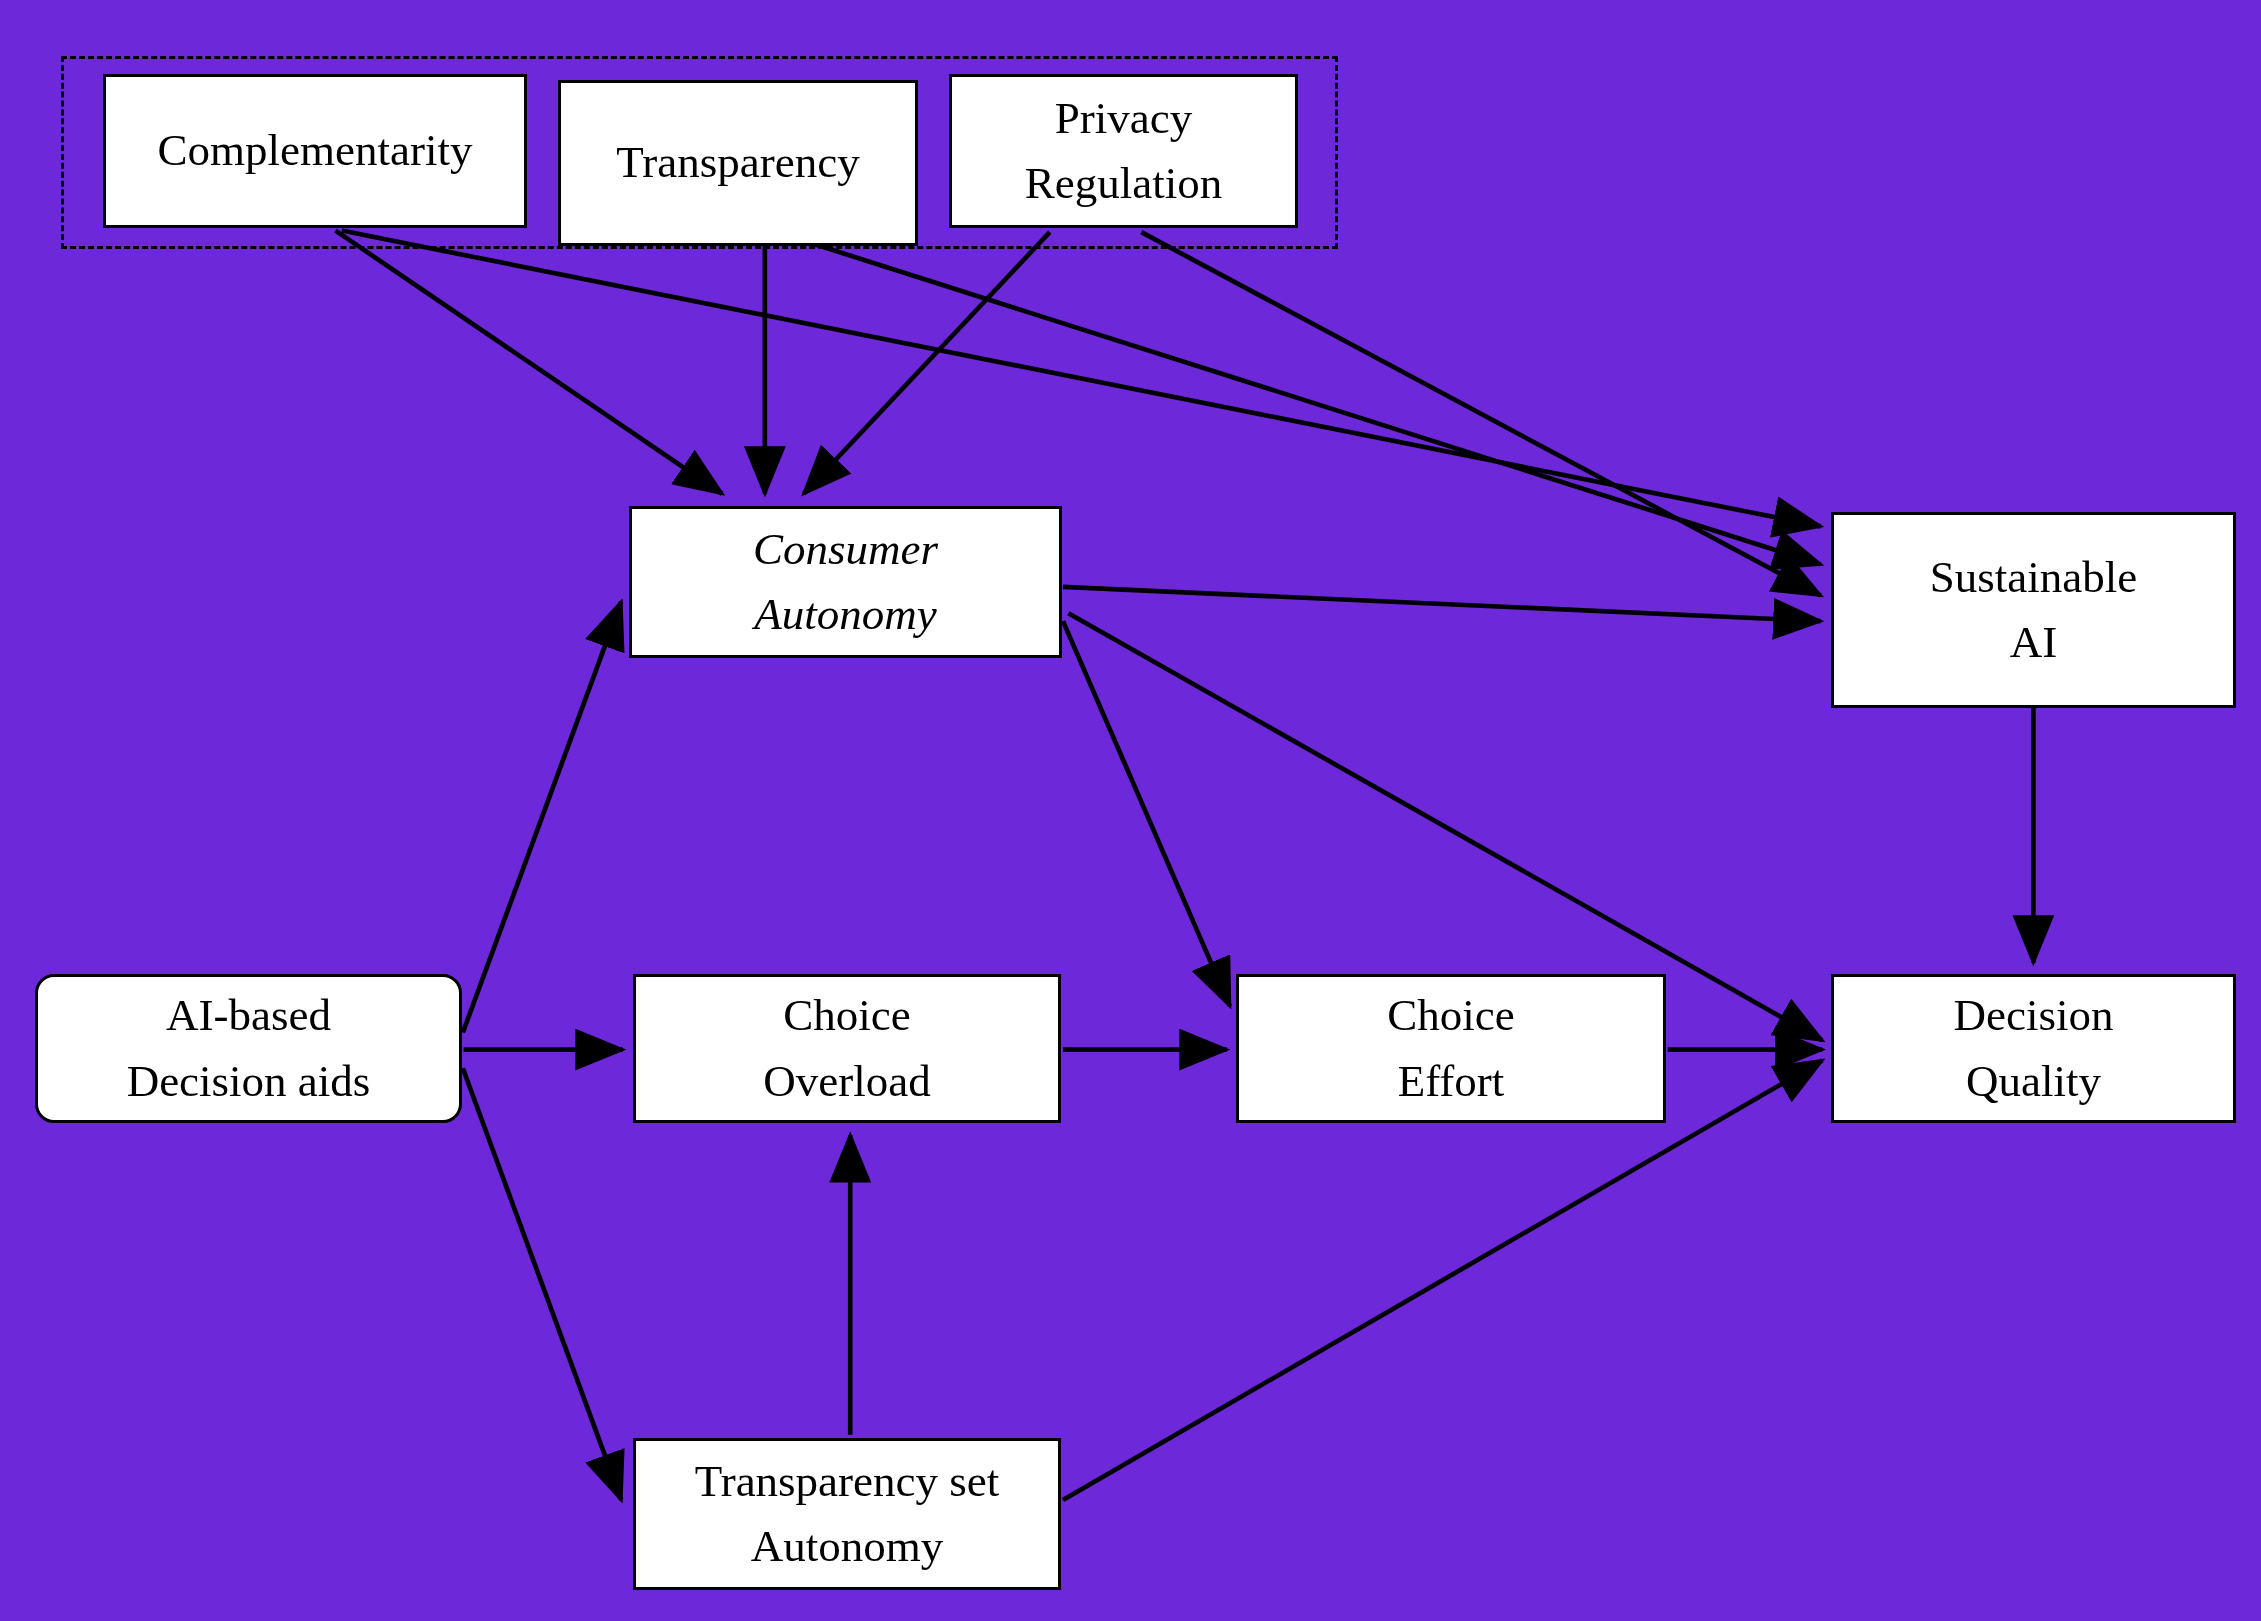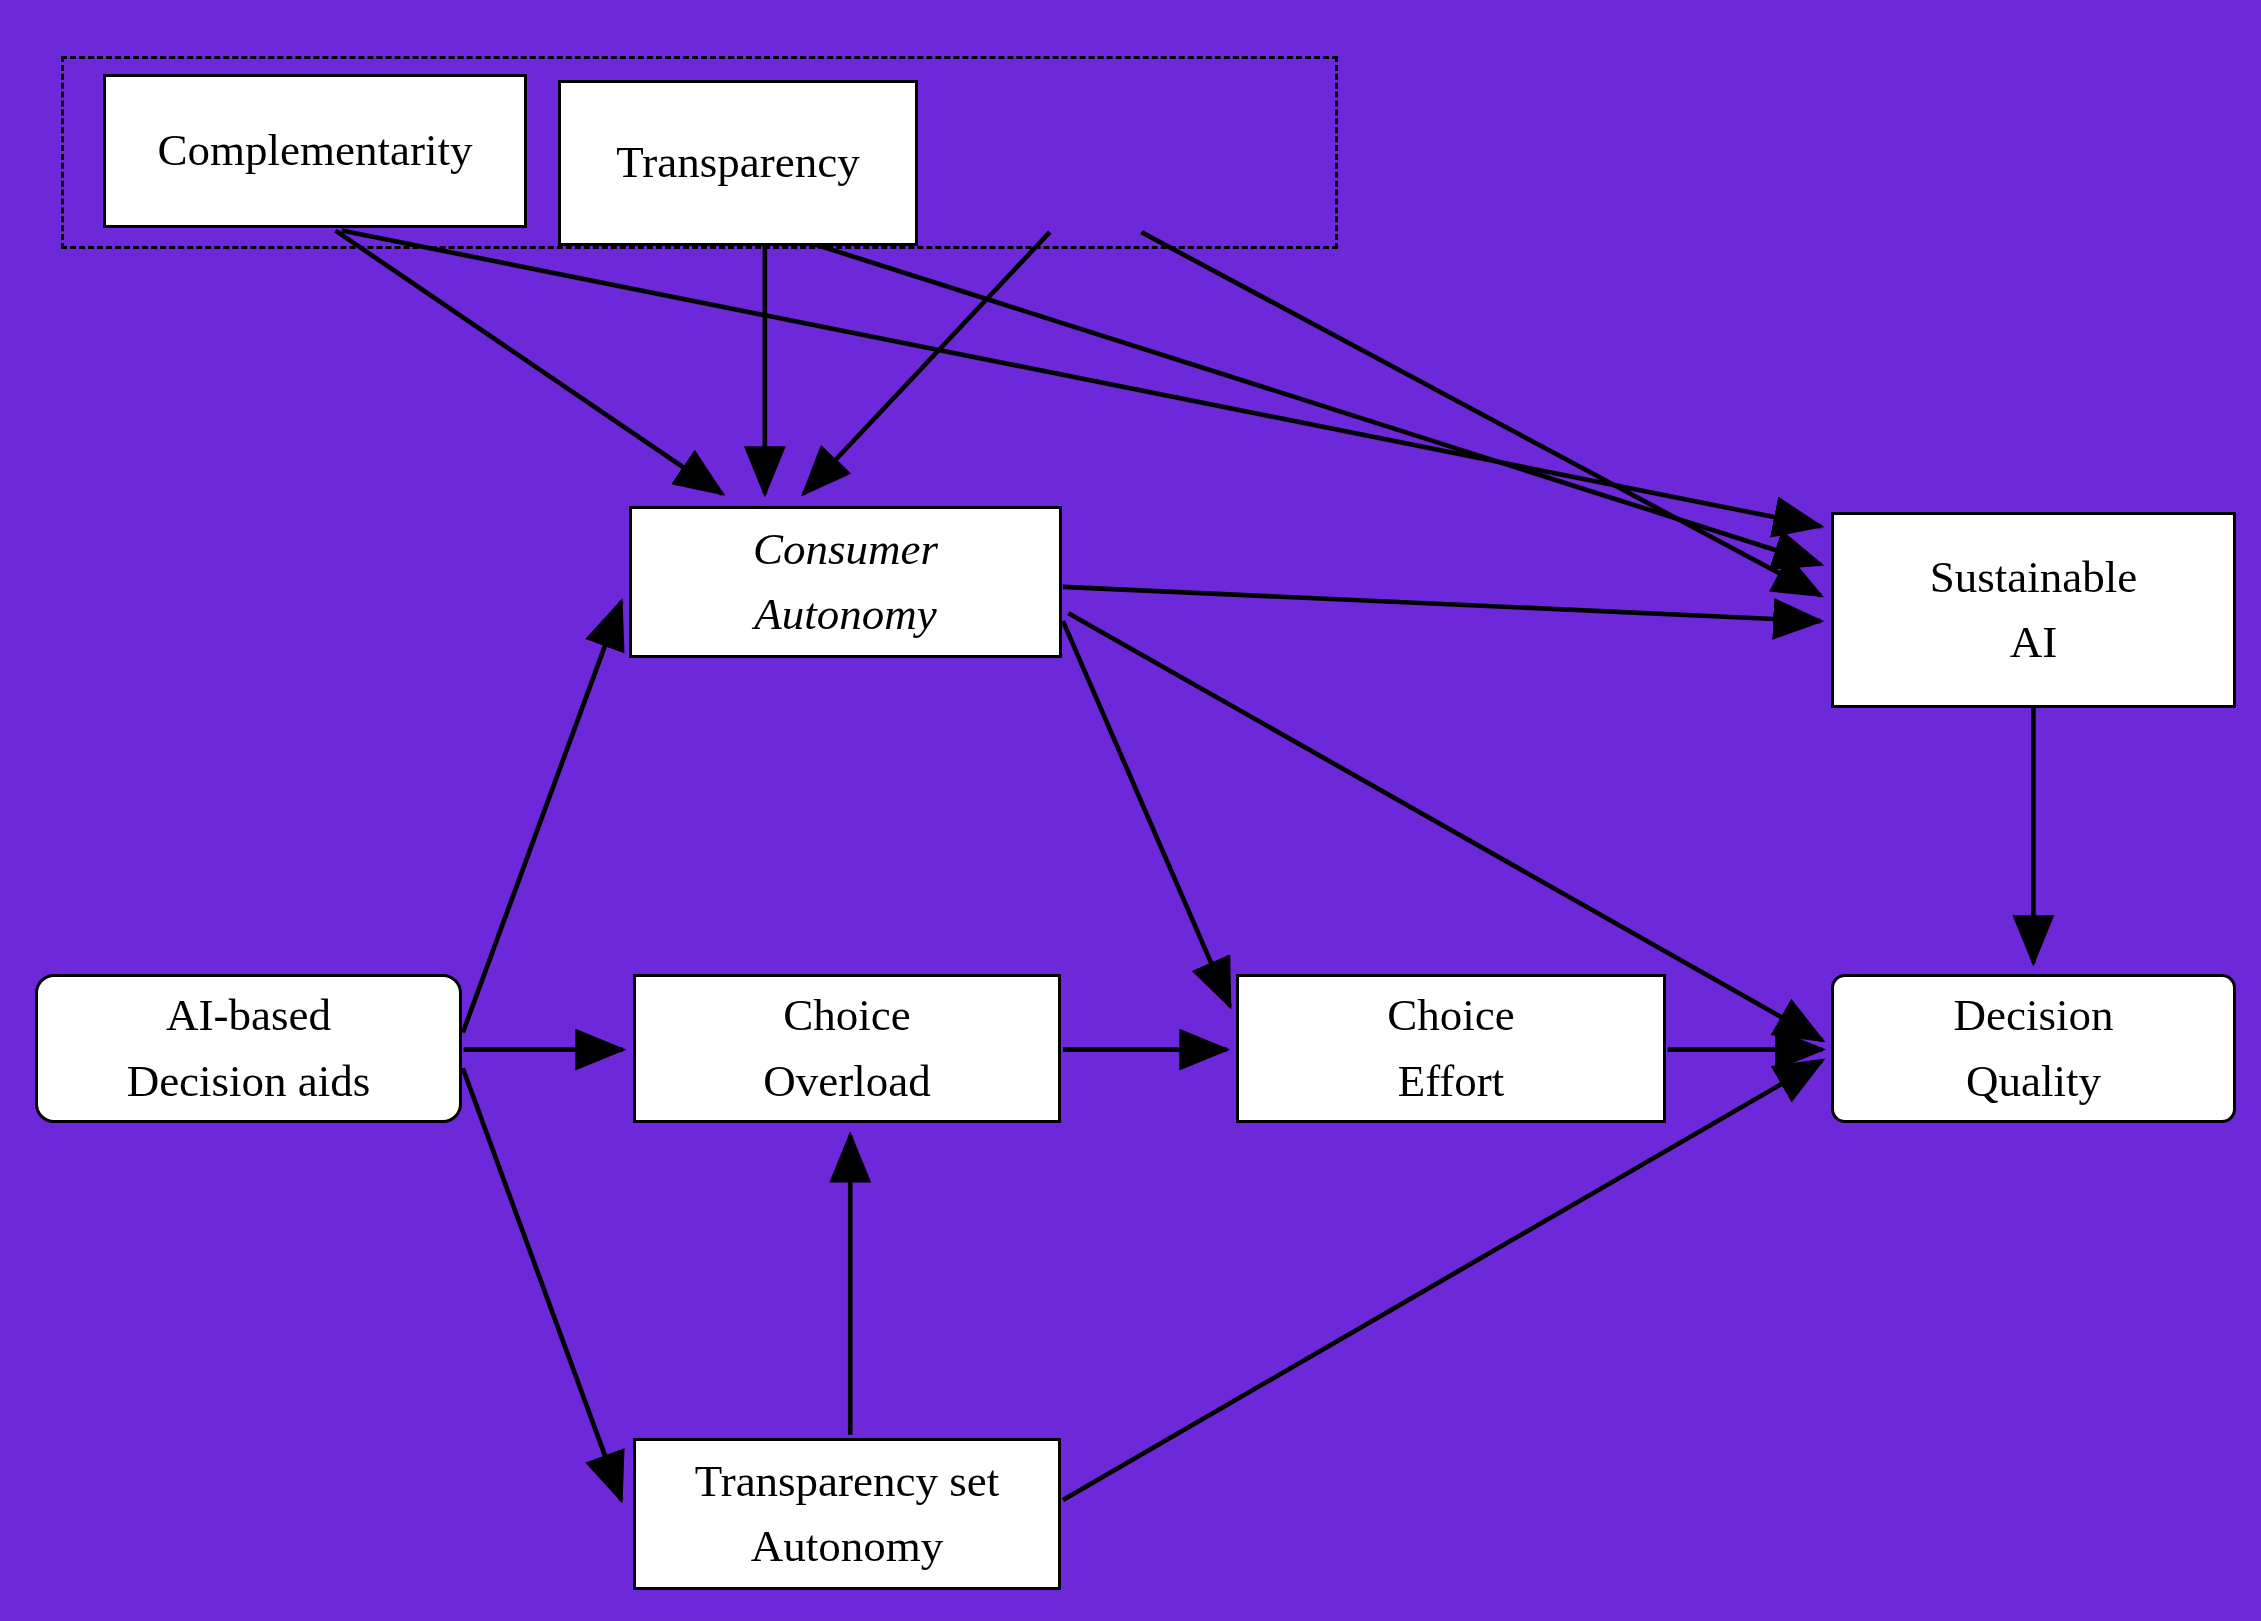--- a/index.html
+++ b/index.html
@@ -102,20 +102,24 @@
   <div class="group-box" style="left:61px; top:56px; width:1277px; height:193px;"></div>
 
   <div class="node" style="left:103px; top:74px; width:424px; height:154px;">
     <span class="line1">Complementarity</span>
   </div>
 
   <div class="node" style="left:558px; top:80px; width:360px; height:166px;">
     <span class="line1">Transparency</span>
   </div>
 
+  <div class="node" style="left:949px; top:74px; width:349px; height:154px;">
+    <span class="line1">Privacy</span>
+    <span class="line2">Regulation</span>
+  </div>
 
   <div class="node" style="left:629px; top:506px; width:433px; height:152px;font-style:italic;">
     <span class="line1">Consumer</span>
     <span class="line2">Autonomy</span>
   </div>
 
   <div class="node" style="left:1831px; top:512px; width:405px; height:196px;">
     <span class="line1">Sustainable</span>
     <span class="line2">AI</span>
   </div>
@@ -128,21 +132,21 @@
   <div class="node" style="left:633px; top:974px; width:428px; height:149px;">
     <span class="line1">Choice</span>
     <span class="line2">Overload</span>
   </div>
 
   <div class="node" style="left:1236px; top:974px; width:430px; height:149px;">
     <span class="line1">Choice</span>
     <span class="line2">Effort</span>
   </div>
 
-  <div class="node" style="left:1831px; top:974px; width:405px; height:149px;border-radius:14px;">
+  <div class="node" style="left:1831px; top:974px; width:405px; height:149px;">
     <span class="line1">Decision</span>
     <span class="line2">Quality</span>
   </div>
 
   <div class="node" style="left:633px; top:1438px; width:428px; height:152px;">
     <span class="line1">Transparency set</span>
     <span class="line2">Autonomy</span>
   </div>
 
 </div>

